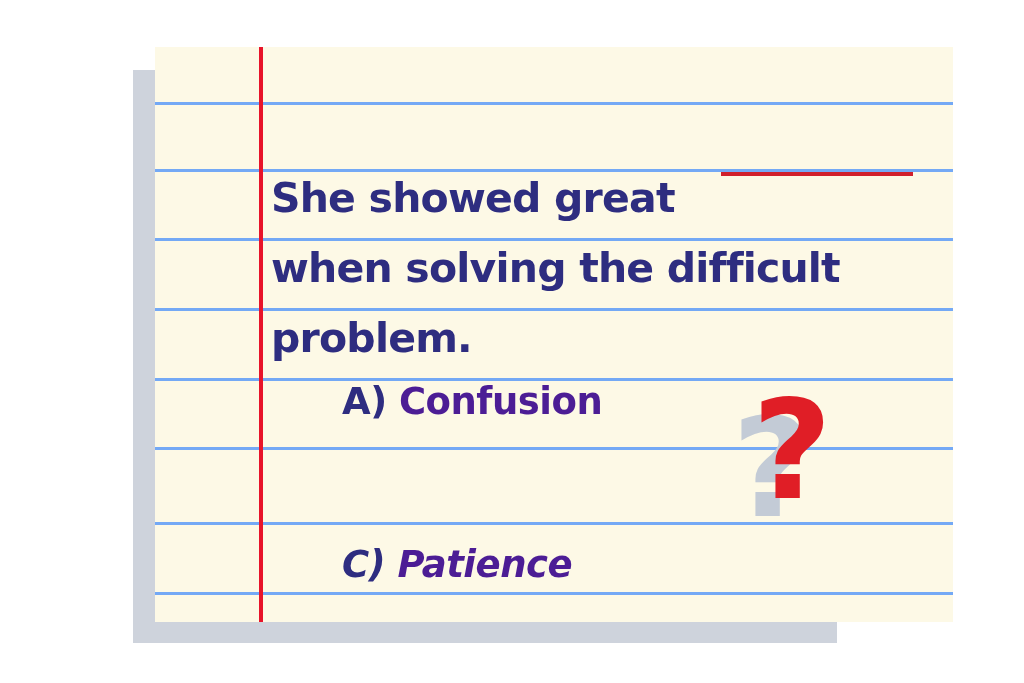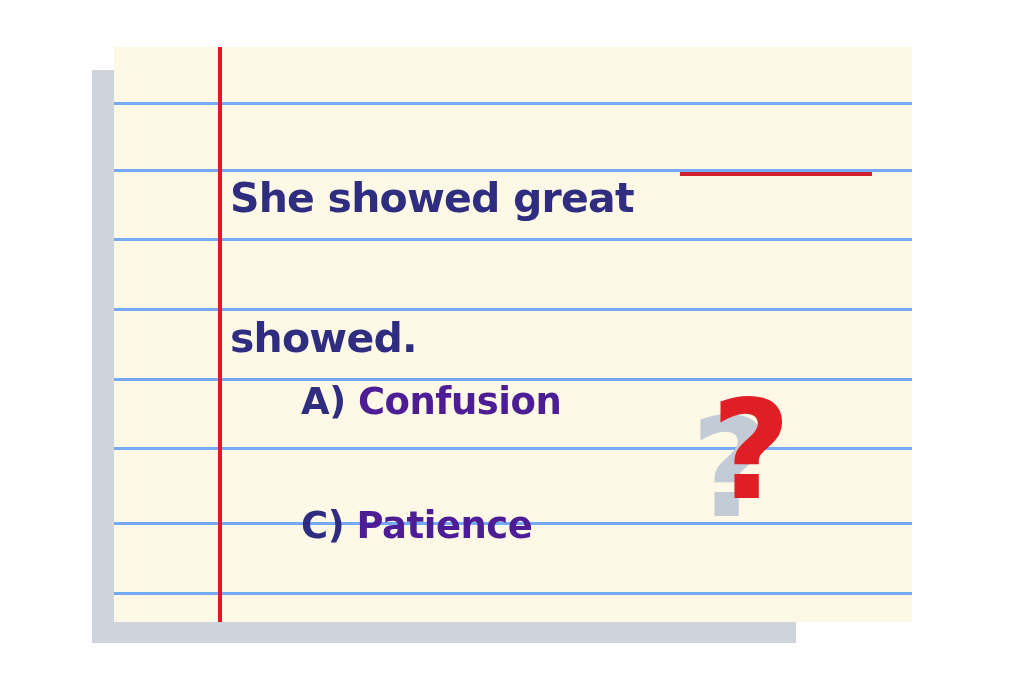--- a/index.html
+++ b/index.html
@@ -11,20 +11,21 @@
     width: 1024px;
     height: 683px;
     font-family: "DejaVu Sans", sans-serif;
     overflow: hidden;
   }
   #stage {
     position: relative;
     width: 851px;
     height: 683px;
     background: #ffffff;
+    margin-left: 41px;
   }
 
   
   .paper-shadow {
     position: absolute;
     left: 92px;
     top: 70px;
     width: 704px;
     height: 573px;
     background: #ced3dc;
@@ -97,21 +98,21 @@
     position: absolute;
     left: 187px;
     font-size: 37px;
     font-weight: 700;
     letter-spacing: -0.5px;
     line-height: 1;
     white-space: nowrap;
   }
   .option.o1 { top: 336px; }
   .option.o2 { top: 406px; }
-  .option.o3 { top: 460px; }
+  .option.o3 { top: 499px; font-style: italic; }
 
   .opt-letter { color: #2e2d80; }
   .opt-text   { color: #4c1d95; }
 
   
   .qmark-wrap {
     position: absolute;
     left: 575px;
     top: 335px;
     width: 120px;
@@ -153,21 +154,22 @@
     <div class="rule" style="top:475px"></div>
     <div class="rule" style="top:545px"></div>
 
     <div class="margin-line"></div>
 
     <div class="content">
 
       <div class="qline l1">She showed great</div>
       <div class="blank"></div>
 
-      <div class="qline l3">showed.</div>
+      <div class="qline l2">when solving the difficult</div>
+      <div class="qline l3">problem.</div>
 
       <div class="option o1">
         <span class="opt-letter">A)</span>
         <span class="opt-text">Confusion</span>
       </div>
 
 
       <div class="option o3">
         <span class="opt-letter">C)</span>
         <span class="opt-text">Patience</span>

